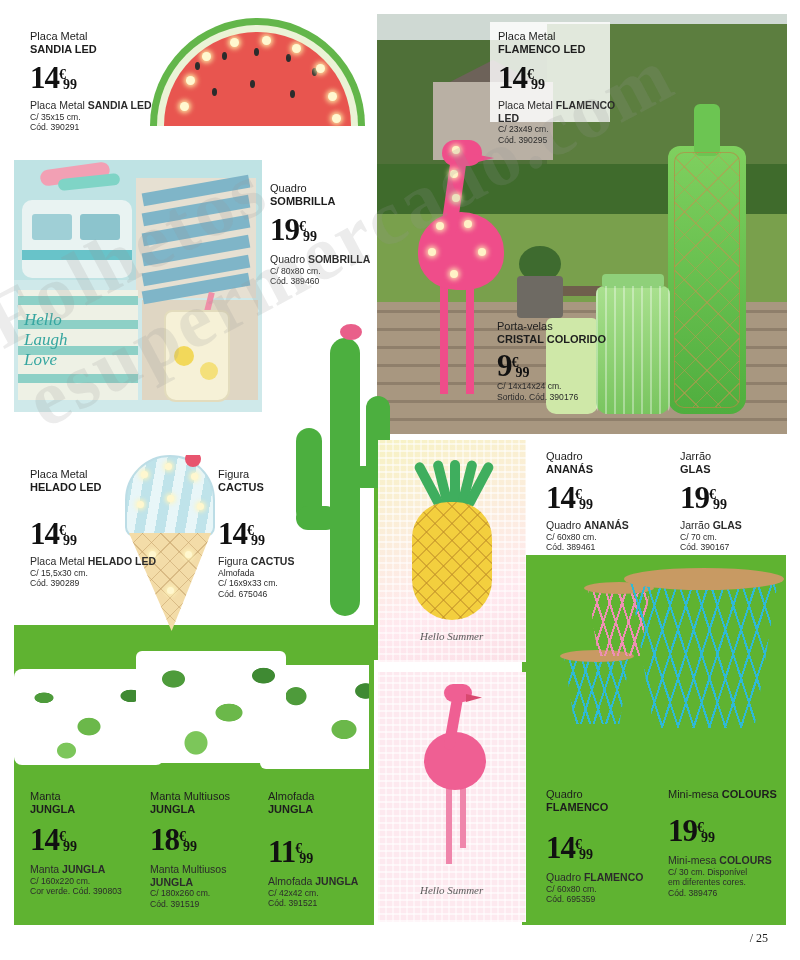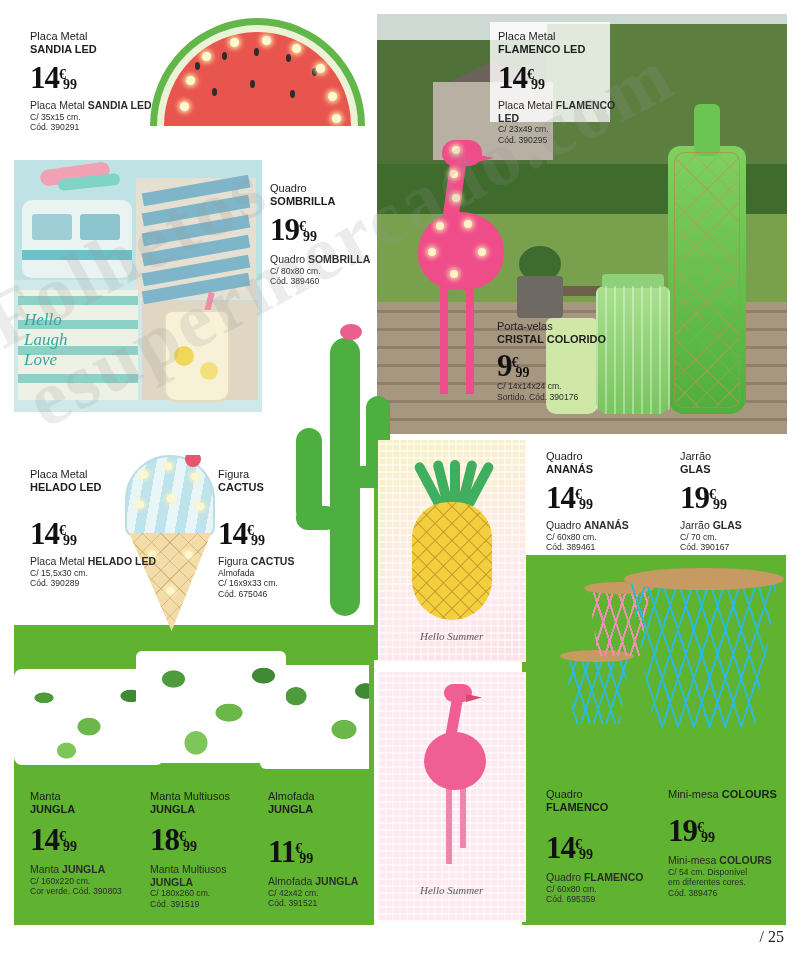--- a/index.html
+++ b/index.html
@@ -215,22 +215,22 @@
   .wirePk .body{ position:absolute; left:4px; top:6px; width:62px; height:68px;
       clip-path: polygon(0 0, 100% 0, 84% 100%, 16% 100%);
       background: repeating-linear-gradient(72deg,#ef8fb4 0 2px, transparent 2px 12px),
                   repeating-linear-gradient(108deg,#ef8fb4 0 2px, transparent 2px 12px); }
 
   
   .flamencoCard { position:absolute; left:490px; top:22px; width:120px; height:100px; background:rgba(255,255,255,.82); }
 
   
   .tg { position:absolute; }
-  .pagenum { position:absolute; right:16px; bottom:14px; font-family:"Liberation Serif", serif;
-      font-size:16px; color:#222; }
+  .pagenum { position:absolute; right:32px; bottom:14px; font-family:"Liberation Serif", serif;
+      font-size:12px; color:#222; }
 </style>
 </head>
 <body>
 
 <div class="page">
 
   <div class="block bg-green-big"></div>
   <div class="block bg-green-mid"></div>
   <div class="block bg-green-right"></div>
   <div class="block bg-white-cut"></div>
@@ -592,21 +592,21 @@
   <div class="tg on-green" style="left:668px; top:788px; width:122px;">
     <div class="ttl">
       <span>Mini-mesa</span> <b>COLOURS</b>
     </div>
     <div class="price" style="margin-top:14px">
       <span class="int">19</span><span class="eur">€</span><span class="dec">99</span>
     </div>
     <div class="lbl" style="margin-top:8px">
       <span>Mini-mesa </span><b>COLOURS</b>
     </div>
-    <div class="spec">C/ 54 cm. Disponível</div>
+    <div class="spec">C/ 30 cm. Disponível</div>
     <div class="spec">em diferentes cores.</div>
     <div class="spec">Cód. 389476</div>
   </div>
 
   <div class="watermark">
     <span>Folhetos</span>
     <span>esupermercado.com</span>
   </div>
 
   <div class="pagenum">/ 25</div>

